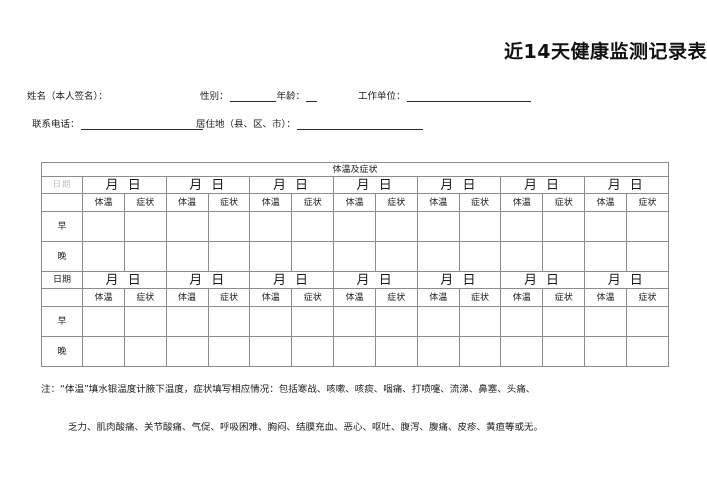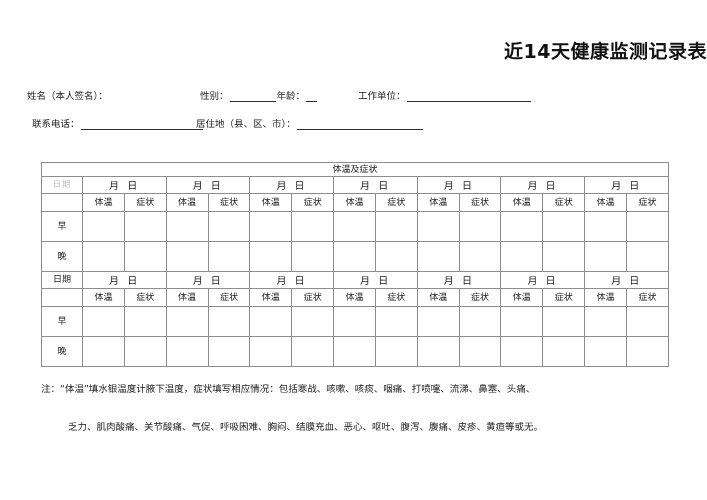--- a/index.html
+++ b/index.html
@@ -119,21 +119,21 @@
   }
   .row-subhead td {
     height: 17px;
   }
   .row-entry td {
     height: 29px;
   }
 
   .cell-md {
     letter-spacing: 2.5px;
-    font-size: 10px;
+    font-size: 13px;
   }
   .cell-corner {
     position: relative;
     color: #c9c9c9;
     font-size: 8.5px;
     letter-spacing: 1px;
   }
   .cell-corner .faint {
     color: #bdbdbd;
   }

